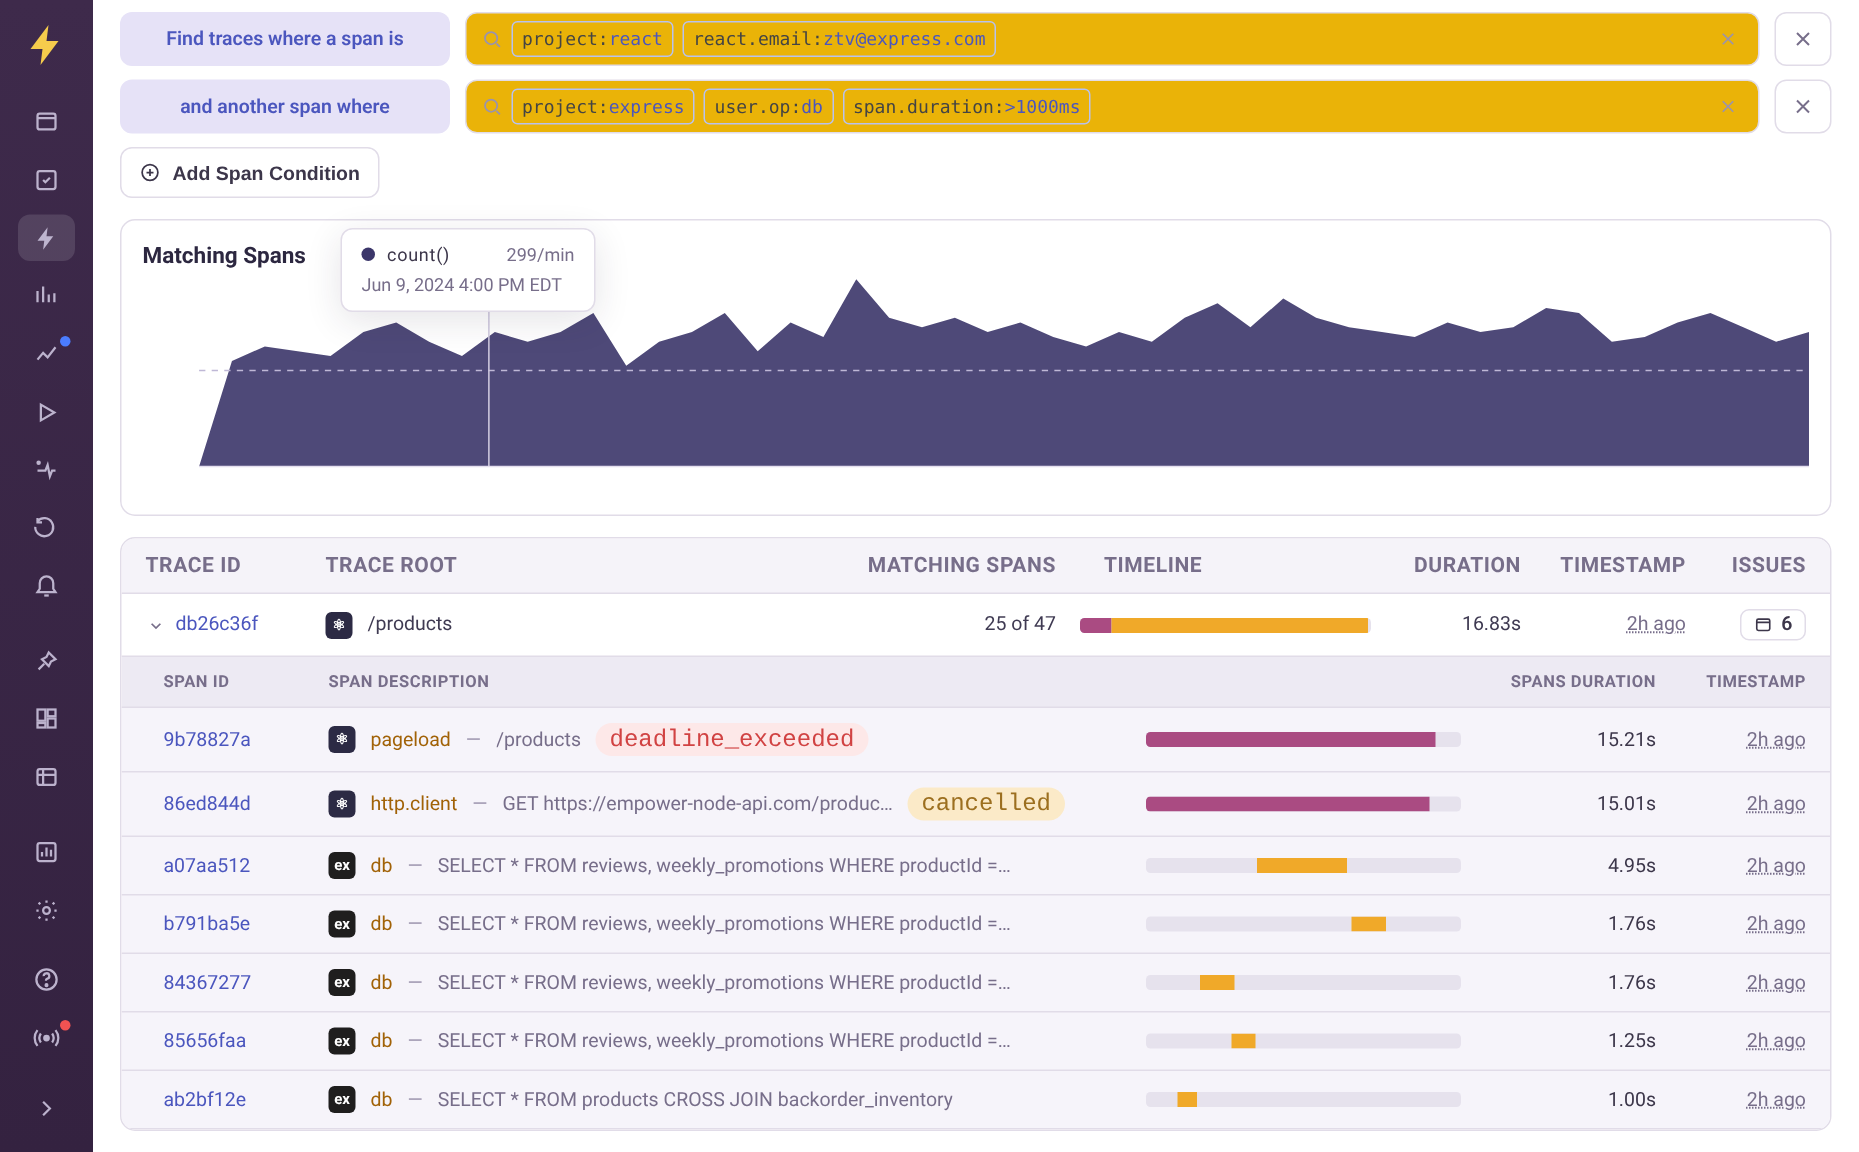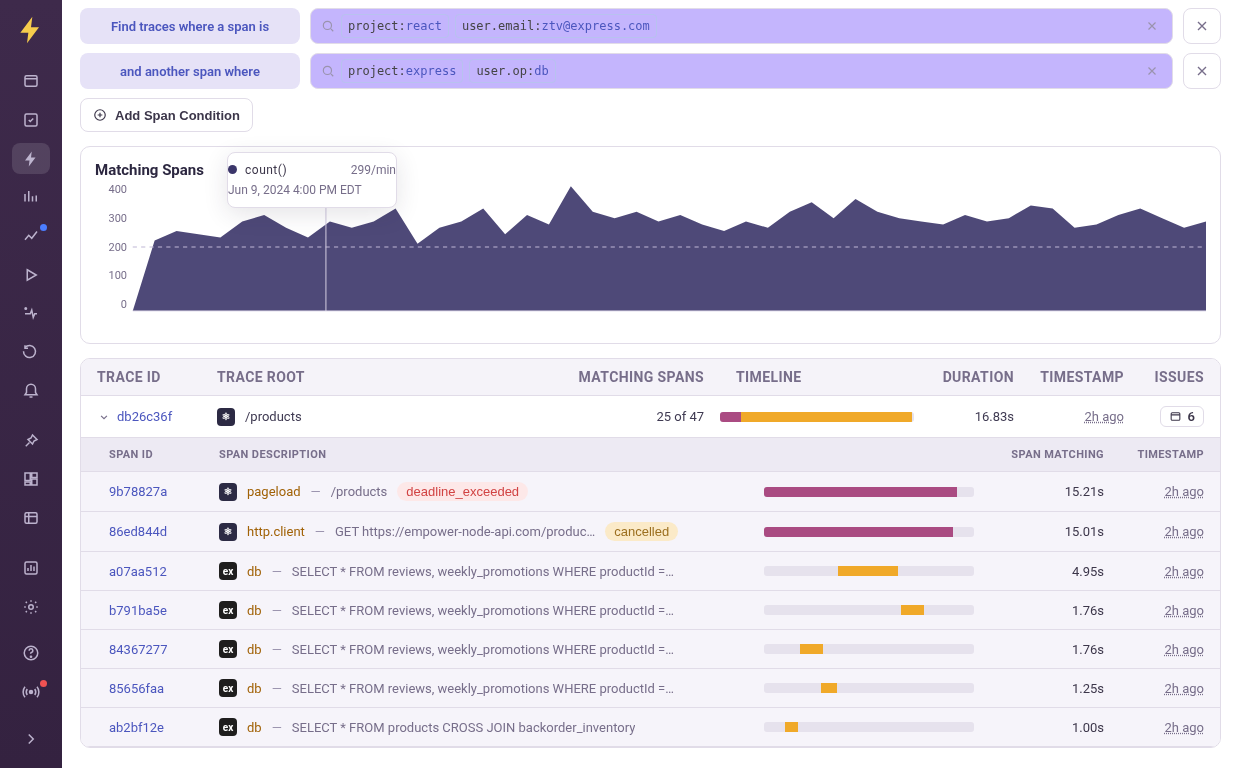--- a/index.html
+++ b/index.html
@@ -42,37 +42,37 @@
   .sidebar .nav-item svg{width:18px;height:18px;color:#c8bfd9;opacity:.92}
   .sidebar .spacer{flex:1}
   .sidebar .dot{position:absolute;top:3px;right:3px;width:7px;height:7px;border-radius:50%}
   .sidebar .dot.blue{background:#4b7dff}
   .sidebar .dot.red{background:#f05252}
   .sidebar .collapse{margin-top:8px}
   
   .main{flex:1;padding:8px 18px 0 18px;overflow:hidden}
   .cond-row{display:flex;gap:10px;align-items:center;margin-bottom:9px}
   .cond-label{flex:0 0 220px;height:36px;background:var(--chip-bg);color:var(--chip-text);border-radius:8px;display:flex;align-items:center;justify-content:center;font-weight:600;font-size:13px}
-  .searchbar{flex:1;height:36px;border:1px solid var(--border);border-radius:8px;display:flex;align-items:center;gap:6px;padding:0 10px;background:#c4b5fd}
+  .searchbar{flex:1;height:36px;border:1px solid var(--border);border-radius:8px;display:flex;align-items:center;gap:6px;padding:0 10px;background:#eab308}
   .searchbar .sicon{width:14px;height:14px;color:var(--text-light);flex:0 0 auto}
   .searchbar .tokens{display:flex;gap:6px;flex:1}
   .token{border:1px solid #b8c2ef;border-radius:4px;padding:2px 6px;font-family:var(--mono);font-size:12px;line-height:18px;white-space:nowrap}
   .token .k{color:#444}
   .token .v{color:var(--chip-text)}
   .clearx{width:20px;height:20px;color:var(--text-light);display:flex;align-items:center;justify-content:center;cursor:pointer}
   .closebox{width:38px;height:36px;border:1px solid var(--border);border-radius:8px;display:flex;align-items:center;justify-content:center;color:var(--text-muted);cursor:pointer;background:#fff}
   .addbtn{display:inline-flex;align-items:center;gap:8px;height:34px;border:1px solid var(--border);border-radius:8px;padding:0 12px;background:#fff;font-weight:600;color:#3c364a;cursor:pointer;font-size:13px}
   
   .panel{border:1px solid var(--border);border-radius:10px;padding:14px 14px 10px 14px;margin-top:14px;position:relative}
   .panel-title{font-weight:700;font-size:15px;color:#2c2740}
   .chart{position:relative;height:150px;margin-top:4px}
   .chart svg{width:100%;height:140px;display:block}
   .ylabels{position:absolute;left:0;top:0;height:128px;width:36px;display:flex;flex-direction:column;justify-content:space-between;font-size:11px;color:var(--text-muted);text-align:right;padding-right:4px}
   .xlabels{margin-left:36px;display:flex;justify-content:space-between;font-size:11px;color:var(--text-muted);padding:0 4px}
-  .tooltip{position:absolute;top:5px;left:146px;background:#fff;border:1px solid var(--border);border-radius:8px;box-shadow:0 6px 24px rgba(40,30,60,.12);padding:10px 0;font-size:12px;min-width:170px;z-index:5}
+  .tooltip{position:absolute;top:5px;left:146px;background:#fff;border:1px solid var(--border);border-radius:8px;box-shadow:0 6px 24px rgba(40,30,60,.12);padding:10px 13px;font-size:12px;min-width:170px;z-index:5}
   .tooltip .row1{display:flex;align-items:center;justify-content:space-between;gap:20px;margin-bottom:6px}
   .tooltip .swatch{width:9px;height:9px;border-radius:50%;background:#3b366a;display:inline-block;margin-right:8px}
   .tooltip .fn{letter-spacing:.5px;color:#3c364a}
   .tooltip .val{color:var(--text-muted)}
   .tooltip .date{color:var(--text-muted)}
   
   .tbl{border:1px solid var(--border);border-radius:10px;margin-top:14px;overflow:hidden}
   .thead,.grow,.shead,.srow{display:grid;align-items:center}
   .thead{grid-template-columns:120px 1fr 130px 210px 100px 110px 80px;background:var(--header-bg);border-bottom:1px solid var(--border);padding:10px 16px;font-size:14px;font-weight:700;letter-spacing:.4px;color:var(--text-muted)}
   .thead .r{text-align:right}
@@ -91,21 +91,21 @@
   
   .sub{background:var(--row-alt)}
   .shead{grid-template-columns:110px 1fr 210px 130px 100px;padding:10px 16px 10px 28px;background:var(--row-hdr);border-bottom:1px solid var(--border);font-size:11px;font-weight:700;letter-spacing:.4px;color:var(--text-muted)}
   .shead .r{text-align:right}
   .srow{grid-template-columns:110px 1fr 210px 130px 100px;padding:10px 16px 10px 28px;border-bottom:1px solid var(--border)}
   .sid{color:var(--link);font-size:13px}
   .desc{display:flex;align-items:center;gap:10px;min-width:0}
   .desc .op{font-weight:400;color:#a16207}
   .desc .dash{color:var(--text-light)}
   .desc .path{color:var(--text-muted);white-space:nowrap;overflow:hidden;text-overflow:ellipsis}
-  .badge{border-radius:12px;padding:2px 9px;font-family:Liberation Sans, sans-serif;font-size:13px}
+  .badge{border-radius:12px;padding:2px 9px;font-family:Liberation Mono, monospace;font-size:16px}
   .badge.red{background:var(--badge-red-bg);color:var(--badge-red)}
   .badge.yellow{background:var(--badge-yellow-bg);color:var(--badge-yellow)}
   .srow .dur{text-align:right;color:#3c364a}
   .srow .ts{text-align:right}
   svg{flex:0 0 auto}
 </style>
 </head>
 <body>
 
 <div class="sidebar">
@@ -226,21 +226,21 @@
   
   <div class="cond-row">
     <div class="cond-label">Find traces where a span is</div>
     <div class="searchbar">
       <svg class="sicon" viewBox="0 0 24 24" fill="none" stroke="currentColor" stroke-width="2">
           <circle cx="11" cy="11" r="7"></circle>
           <path d="m21 21-4-4"></path>
         </svg>
       <div class="tokens" id="tokens1">
           <span class="token"><span class="k">project:</span><span class="v">react</span></span>
-          <span class="token"><span class="k">user.email:</span><span class="v">ztv@express.com</span></span>
+          <span class="token"><span class="k">react.email:</span><span class="v">ztv@express.com</span></span>
         </div>
       <span class="clearx">
           <svg viewBox="0 0 24 24" width="14" height="14" stroke="currentColor" stroke-width="2" fill="none">
             <path d="m6 6 12 12M18 6 6 18"></path>
           </svg>
         </span>
     </div>
     <div class="closebox">
         <svg viewBox="0 0 24 24" width="16" height="16" stroke="currentColor" stroke-width="2" fill="none">
           <path d="m6 6 12 12M18 6 6 18"></path>
@@ -251,20 +251,21 @@
   <div class="cond-row">
     <div class="cond-label">and another span where</div>
     <div class="searchbar">
       <svg class="sicon" viewBox="0 0 24 24" fill="none" stroke="currentColor" stroke-width="2">
           <circle cx="11" cy="11" r="7"></circle>
           <path d="m21 21-4-4"></path>
         </svg>
       <div class="tokens" id="tokens2">
           <span class="token"><span class="k">project:</span><span class="v">express</span></span>
           <span class="token"><span class="k">user.op:</span><span class="v">db</span></span>
+          <span class="token"><span class="k">span.duration:</span><span class="v">&gt;1000ms</span></span>
         </div>
       <span class="clearx">
           <svg viewBox="0 0 24 24" width="14" height="14" stroke="currentColor" stroke-width="2" fill="none">
             <path d="m6 6 12 12M18 6 6 18"></path>
           </svg>
         </span>
     </div>
     <div class="closebox">
         <svg viewBox="0 0 24 24" width="16" height="16" stroke="currentColor" stroke-width="2" fill="none">
           <path d="m6 6 12 12M18 6 6 18"></path>
@@ -286,27 +287,20 @@
 
     <div class="tooltip">
       <div class="row1">
         <span><span class="swatch"></span><span class="fn">count()</span></span>
         <span class="val">299/min</span>
       </div>
       <div class="date">Jun 9, 2024 4:00 PM EDT</div>
     </div>
 
     <div class="chart">
-      <div class="ylabels" id="ylabels">
-          <div>400</div>
-          <div>300</div>
-          <div>200</div>
-          <div>100</div>
-          <div>0</div>
-        </div>
       <svg id="chartsvg" viewBox="0 0 1060 140" preserveAspectRatio="none">
           <path d="M 36 128 L 36.0 128.0 L 56.9 57.6 L 77.8 48.0 L 98.7 51.2 L 119.6 54.4 L 140.5 38.4 L 161.4 32.0 L 182.3 44.8 L 203.2 54.4 L 224.1 38.4 L 245.0 44.8 L 265.9 38.4 L 286.8 25.6 L 307.7 60.8 L 328.6 44.8 L 349.5 38.4 L 370.4 25.6 L 391.3 51.2 L 412.2 32.0 L 433.1 41.6 L 454.0 3.2 L 474.9 28.8 L 495.8 35.2 L 516.7 28.8 L 537.6 38.4 L 558.4 32.0 L 579.3 41.6 L 600.2 48.0 L 621.1 38.4 L 642.0 44.8 L 662.9 28.8 L 683.8 19.2 L 704.7 35.2 L 725.6 16.0 L 746.5 28.8 L 767.4 35.2 L 788.3 38.4 L 809.2 41.6 L 830.1 32.0 L 851.0 38.4 L 871.9 35.2 L 892.8 22.4 L 913.7 25.6 L 934.6 44.8 L 955.5 41.6 L 976.4 32.0 L 997.3 25.6 L 1018.2 35.2 L 1039.1 44.8 L 1060.0 38.4 L 1060 128 Z" fill="#3f3a6d" fill-opacity="0.92"></path>
           <line x1="36" y1="64" x2="1060" y2="64" stroke="#bfb8d6" stroke-width="1" stroke-dasharray="4 4"></line>
           <line x1="220.32" y1="0" x2="220.32" y2="128" stroke="#cfc9de" stroke-width="1"></line>
           <line x1="36" y1="128" x2="1060" y2="128" stroke="#e4dfee" stroke-width="1"></line>
         </svg>
     </div>
   </div>
 
   
@@ -350,21 +344,21 @@
           <span>6</span>
         </span>
       </div>
     </div>
 
     <div class="sub">
       <div class="shead">
         <div>SPAN ID</div>
         <div>SPAN DESCRIPTION</div>
         <div></div>
-        <div class="r">SPAN MATCHING</div>
+        <div class="r">SPANS DURATION</div>
         <div class="r">TIMESTAMP</div>
       </div>
       <div id="span-rows">
           <div class="srow">
             <div class="sid">9b78827a</div>
             <div class="desc">
               <span class="pic react">⚛</span>
               <span class="op">pageload</span>
               <span class="dash">—</span>
               <span class="path">/products</span> 

